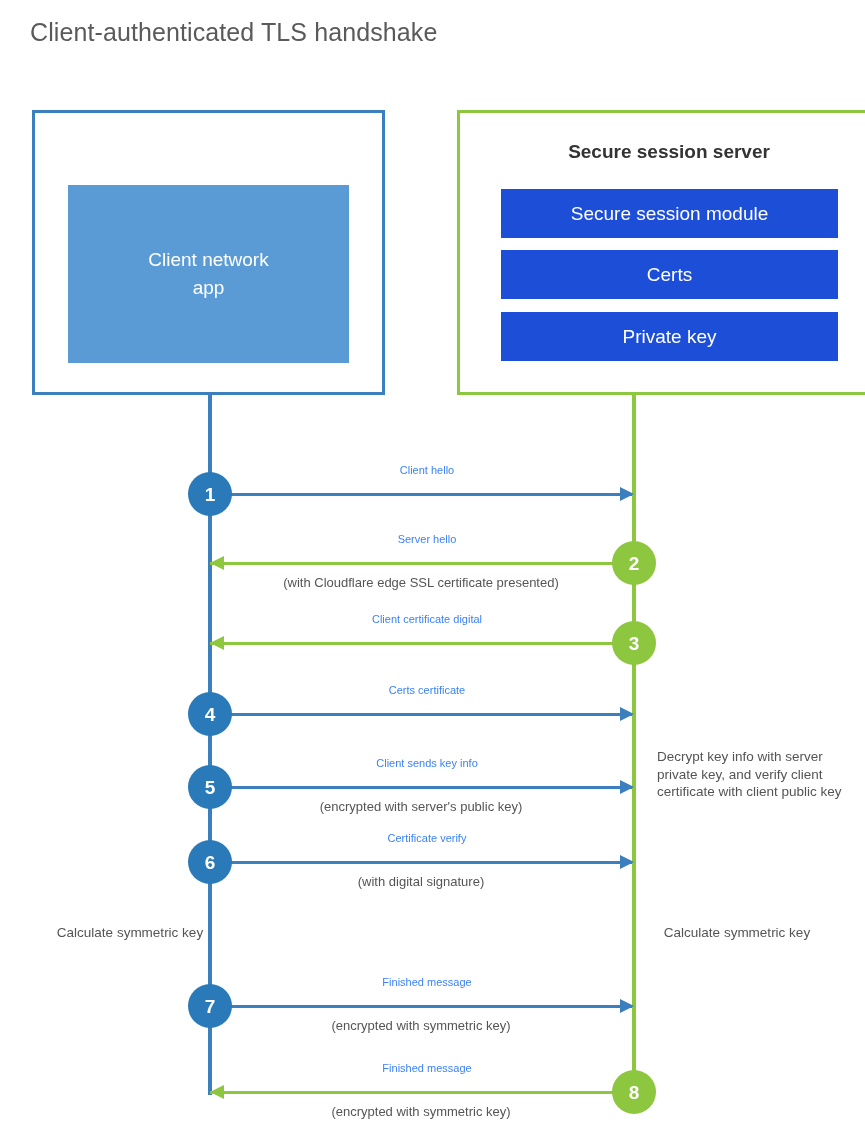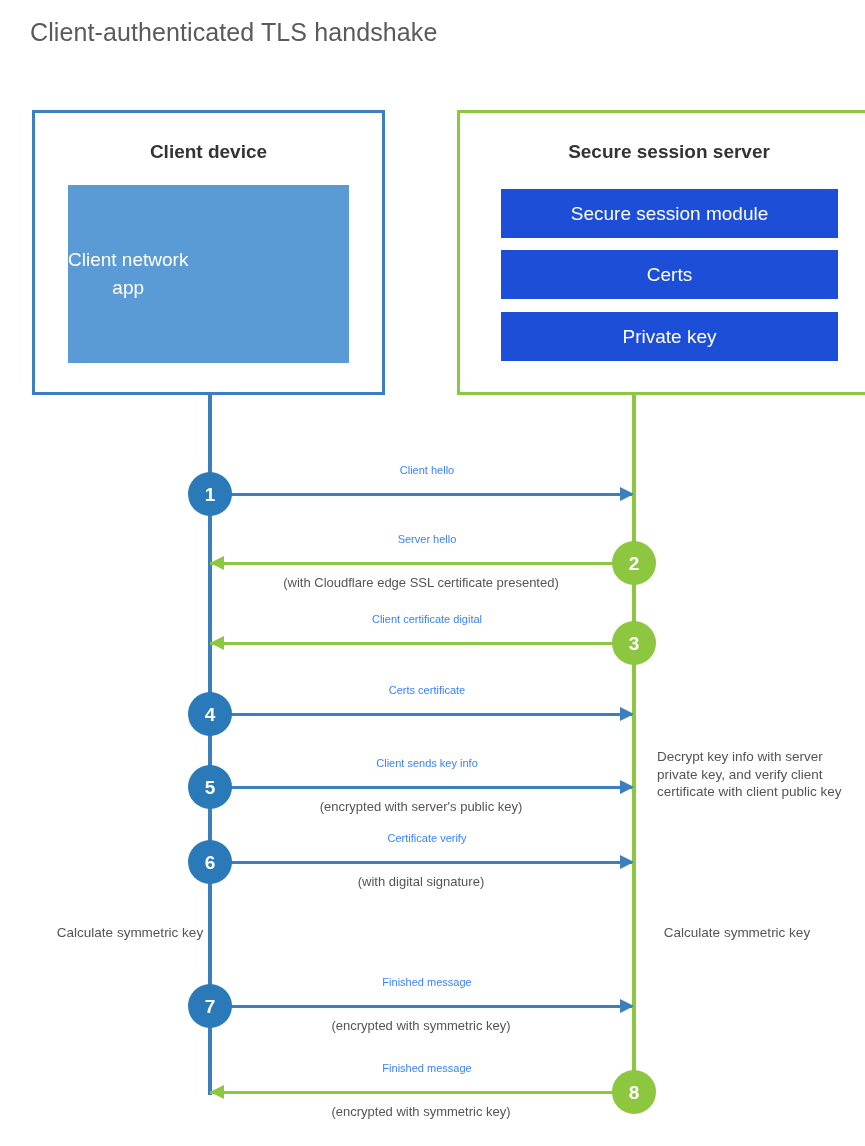--- a/index.html
+++ b/index.html
@@ -65,21 +65,21 @@
     top: 72px;
     width: 281px;
     height: 178px;
     background: #5b9bd5;
     color: #ffffff;
     font-size: 19px;
     line-height: 28px;
     text-align: center;
     display: flex;
     align-items: center;
-    justify-content: flex-start;
+    justify-content: center;
   }
 
   .server-bar {
     position: absolute;
     left: 41px;
     width: 337px;
     height: 49px;
     background: #1d4ed8;
     color: #ffffff;
     font-size: 19px;
@@ -208,21 +208,20 @@
     width: 164px;
     text-align: center;
   }
 </style>
 </head>
 <body>
 
 <div id="page-title">Client-authenticated TLS handshake</div>
 
 <div class="party-box" id="client-box">
-  <div class="party-title">Client device</div>
   <div id="client-app">
     <span style="white-space:pre-line;">Client network
 app</span>
   </div>
 </div>
 
 <div class="party-box" id="server-box">
   <div class="party-title">Secure session server</div>
   <div class="server-bar" id="server-bar-0">
     <span>Secure session module</span>

